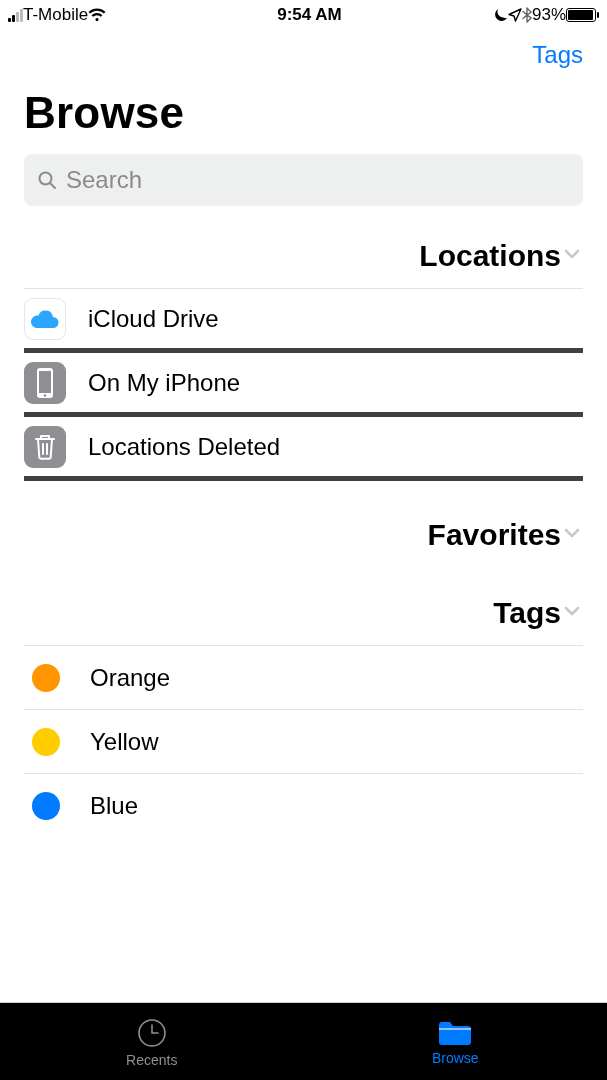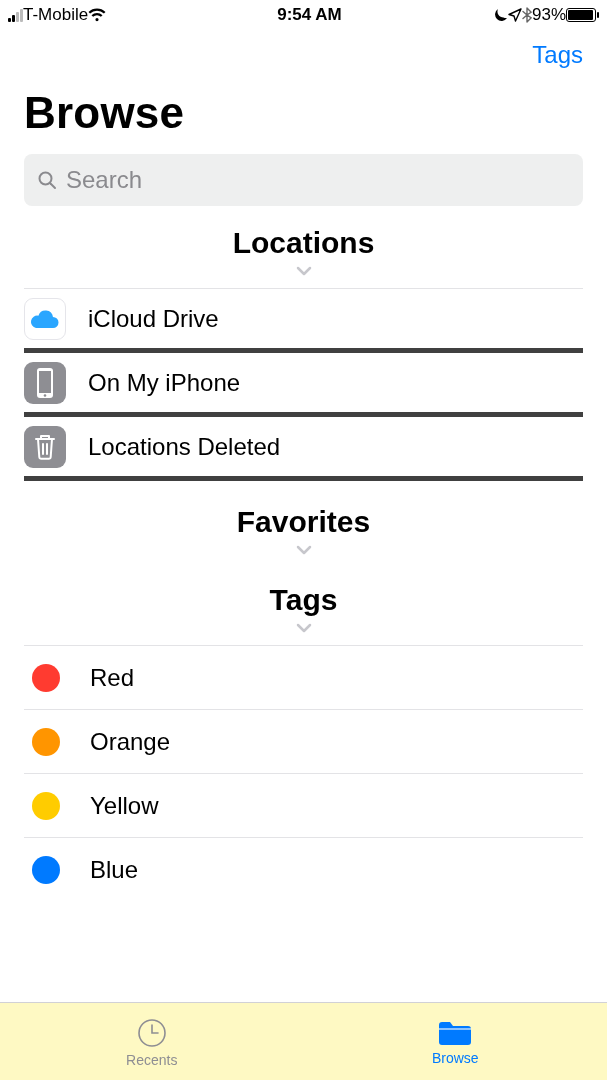--- a/index.html
+++ b/index.html
@@ -27,36 +27,36 @@
   .large-title { font-size: 44px; font-weight: 800; padding: 8px 24px 16px; letter-spacing: 0.2px; }
 
   
   .search-wrap { padding: 0 24px 18px; }
   .search-field { background: #eeefef; border-radius: 8px; height: 52px; display:flex; align-items:center; padding: 0 12px; gap: 8px; }
   .search-placeholder { color: #8a8a8e; font-size: 24px; }
   .search-icon svg { display:block; }
 
   
   .section { padding: 0 24px; }
-  .section-header { display:flex; align-items:center; justify-content:center; height: 64px; flex-direction: column; }
+  .section-header { display:flex; align-items:center; justify-content:flex-end; height: 64px; }
   .section-title { font-size: 30px; font-weight: 800; }
   .chevron { color:#c7c7cc; }
   .row-list { border-top: 1px solid #e3e3e6; }
   .row { display:flex; align-items:center; height: 64px; border-bottom: 5px solid #404040; gap: 22px; }
   .row-icon { width: 42px; height: 42px; border-radius: 9px; display:flex; align-items:center; justify-content:center; flex-shrink:0; }
   .row-label { font-size: 24px; font-weight: 400; }
   .loc-icloud { background:#fff; border:1px solid #e5e5ea; }
   .loc-phone { background:#8e8e93; }
   .loc-trash { background:#8e8e93; }
   .tag-row { display:flex; align-items:center; height:64px; border-bottom:1px solid #e3e3e6; gap: 30px; }
   .tag-dot { width: 28px; height: 28px; border-radius: 50%; flex-shrink:0; margin-left: 8px; }
   .tags-sec .tag-row:last-child { border-bottom: none; }
 
   
-  .tab-bar { position: absolute; bottom: 0; left:0; right:0; height: 78px; background:#fef9c3; border-top:1px solid #d1d1d6; display:flex; }
+  .tab-bar { position: absolute; bottom: 0; left:0; right:0; height: 78px; background:#000000; border-top:1px solid #d1d1d6; display:flex; }
   .tab { flex:1; display:flex; flex-direction:column; align-items:center; justify-content:center; gap:2px; font-size:14px; color:#8e8e93; }
   .tab.active { color:#007aff; }
   .tab svg { display:block; }
 
   .favorites-sec { margin-top: 22px; }
   .tags-sec { margin-top: 14px; }
 </style>
 </head>
 <body>
 
@@ -175,24 +175,20 @@
   <div class="section-header">
     <span class="section-title">Tags</span>
     <span class="chevron">
       <svg width="22" height="22" viewBox="0 0 22 22">
           <path d="M5 8l6 6 6-6" fill="none" stroke="#c7c7cc" stroke-width="2.5" stroke-linecap="round" stroke-linejoin="round"></path>
         </svg>
     </span>
   </div>
   <div class="row-list">
     <div class="tag-row">
-      <span class="tag-dot" style="background:#ff3b30"></span>
-      <span class="row-label">Red</span>
-    </div>
-    <div class="tag-row">
       <span class="tag-dot" style="background:#ff9500"></span>
       <span class="row-label">Orange</span>
     </div>
     <div class="tag-row">
       <span class="tag-dot" style="background:#ffcc00"></span>
       <span class="row-label">Yellow</span>
     </div>
     <div class="tag-row">
       <span class="tag-dot" style="background:#007aff"></span>
       <span class="row-label">Blue</span>

